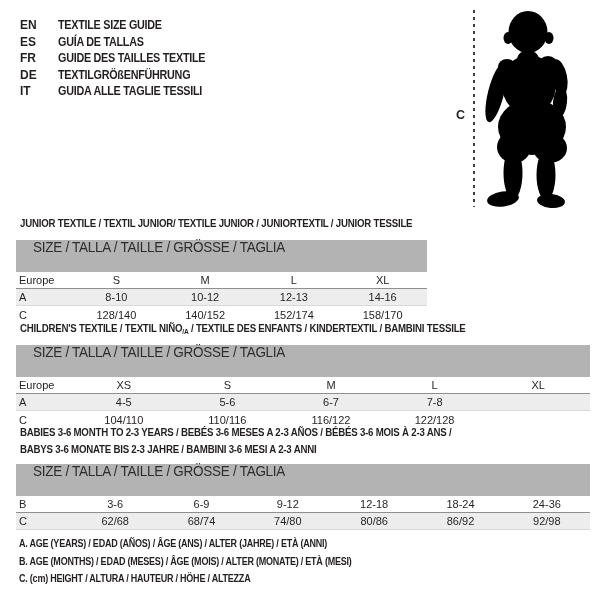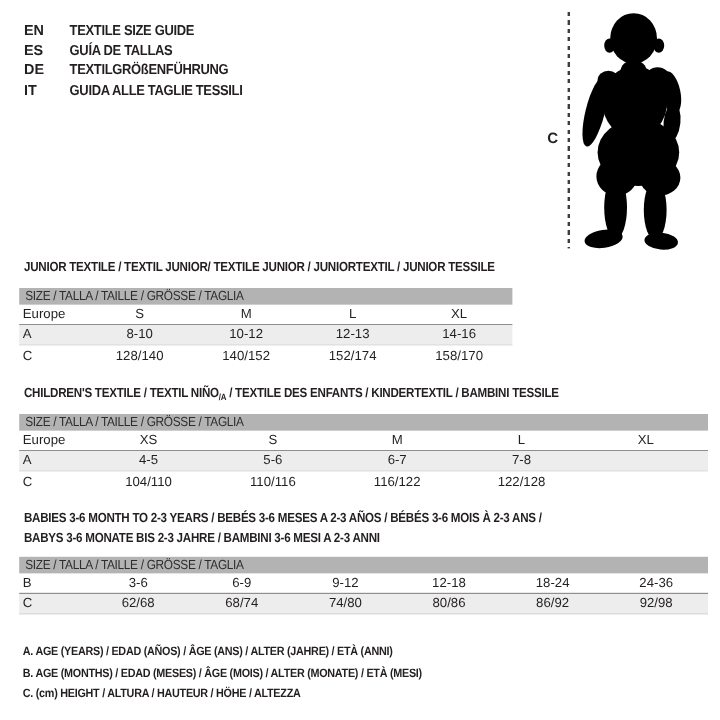--- a/index.html
+++ b/index.html
@@ -21,21 +21,21 @@
   .figure-label{position:absolute;left:456px;top:108px;font-weight:bold;font-size:12.5px;}
   .baby{position:absolute;left:480px;top:5px;}
 
   
   .tbl-title{position:absolute;font-weight:bold;font-size:11px;letter-spacing:-0.25px;
     transform:scaleX(0.88);transform-origin:0 50%;white-space:nowrap;}
   .subchar{font-size:7.5px;vertical-align:-2px;}
 
   
   .tbl{position:absolute;}
-  .size-bar{height:14px;background:#b3b3b3;color:#2d2d2d;font-size:11px;line-height:14px;padding-left:5px;}
+  .size-bar{height:32px;background:#b3b3b3;color:#2d2d2d;font-size:15px;line-height:14px;padding-left:17px;}
   .trow{display:grid;height:17px;font-size:11px;line-height:16px;align-items:center;}
   .g5{grid-template-columns:56px repeat(4,1fr);}
   .g6{grid-template-columns:56px repeat(5,1fr);}
   .g7{grid-template-columns:56px repeat(6,1fr);}
   .lbl{text-align:left;padding-left:3px;}
   .val{text-align:center;}
   .row-head{border-bottom:1px solid #8f8f8f;background:#ffffff;}
   .row-shade{background:#ededed;border-bottom:1px solid #d9d9d9;}
   .row-plain{background:#ffffff;}
 
@@ -53,20 +53,24 @@
 <div class="page">
 
   <div class="langs">
     <div class="lang-row">
       <span class="lang-code">EN</span>
       <span class="cond">TEXTILE SIZE GUIDE</span>
     </div>
     <div class="lang-row">
       <span class="lang-code">ES</span>
       <span class="cond">GUÍA DE TALLAS</span>
+    </div>
+    <div class="lang-row">
+      <span class="lang-code">FR</span>
+      <span class="cond">GUIDE DES TAILLES TEXTILE</span>
     </div>
     <div class="lang-row">
       <span class="lang-code">DE</span>
       <span class="cond">TEXTILGRÖßENFÜHRUNG</span>
     </div>
     <div class="lang-row">
       <span class="lang-code">IT</span>
       <span class="cond">GUIDA ALLE TAGLIE TESSILI</span>
     </div>
   </div>

